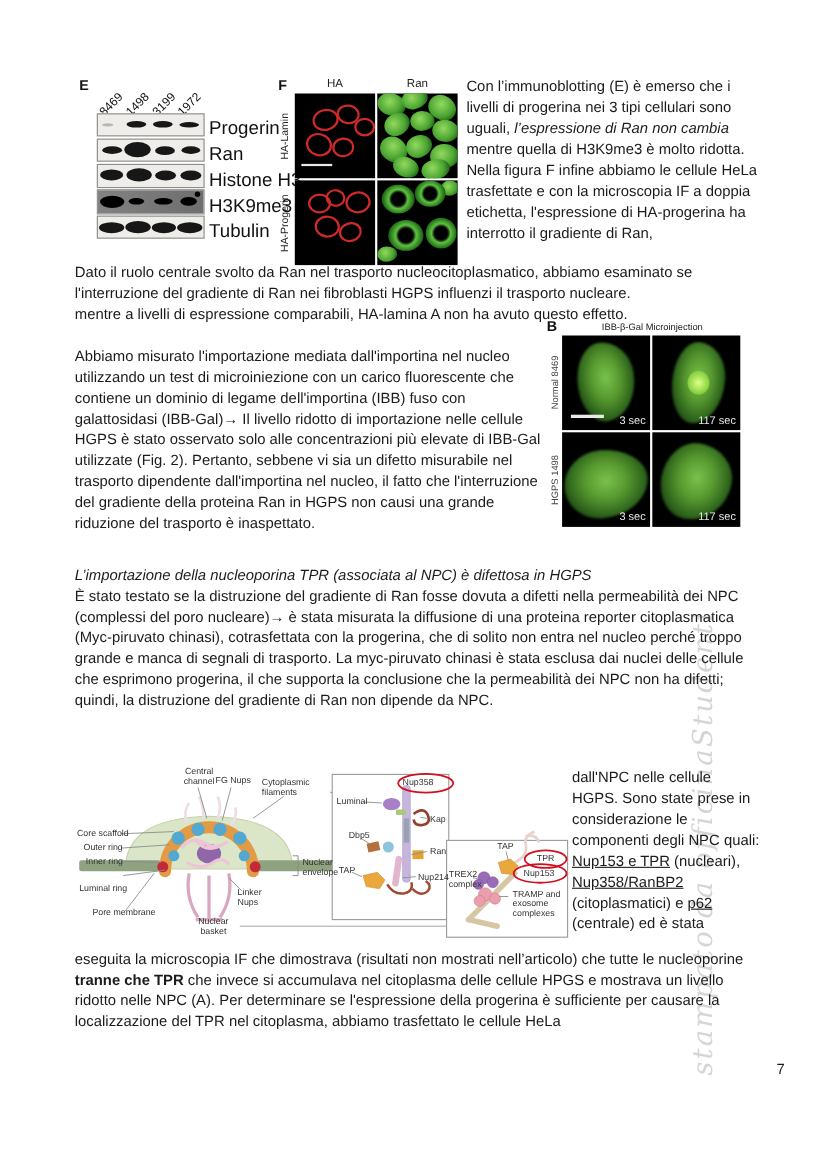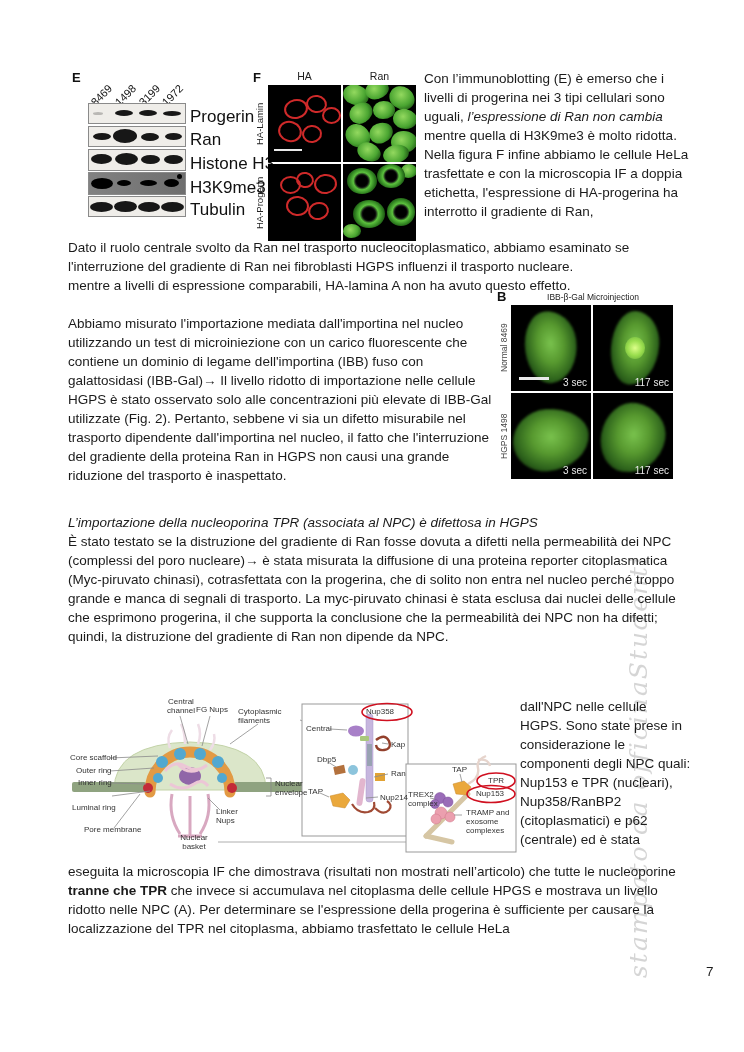--- a/index.html
+++ b/index.html
@@ -1,21 +1,21 @@
 <!DOCTYPE html>
 <html><head>
 <meta charset="utf-8">
 <style>
   html,body{margin:0;padding:0;background:#ffffff;}
   .page{position:relative;width:744px;height:1052px;background:#fff;
         font-family:"Liberation Sans",sans-serif;color:#1b1b1b;overflow:hidden;}
   .t{position:absolute;font-size:13.5px;line-height:19px;color:#1b1b1b;z-index:2;}
   .it{font-style:italic}
   .bd{font-weight:bold}
-  .ul{}
+  .ul{text-decoration:underline}
   
   .wm{position:absolute;left:624px;top:478px;height:500px;width:40px;z-index:1;
       writing-mode:vertical-rl;transform:rotate(180deg);
       font-family:"DejaVu Serif",serif;font-style:italic;font-size:25px;
       letter-spacing:2px;color:rgba(145,145,145,0.38);white-space:nowrap;}
   
   .figE{position:absolute;left:70px;top:68px;width:184px;height:152px;}
   .figlab{position:absolute;font-size:13px;font-weight:bold;color:#111;}
   .lane{position:absolute;top:28px;font-size:11px;color:#111;
         transform:rotate(-45deg);transform-origin:0 100%;white-space:nowrap;}
@@ -308,21 +308,21 @@
     <span class="dlab" style="left:126px;top:10px;width:40px;">FG Nups</span>
     <span class="dlab" style="left:168px;top:12px;width:62px;">Cytoplasmic filaments</span>
     <span class="dlab" style="left:0;top:58px;">Core scaffold</span>
     <span class="dlab" style="left:6px;top:71px;">Outer ring</span>
     <span class="dlab" style="left:8px;top:83px;">Inner ring</span>
     <span class="dlab" style="left:2px;top:96px;margin-top:12px;">Luminal ring</span>
     <span class="dlab" style="left:14px;top:130px;">Pore membrane</span>
     <span class="dlab" style="left:205px;top:84px;width:46px;">Nuclear envelope</span>
     <span class="dlab" style="left:146px;top:112px;width:34px;">Linker Nups</span>
     <span class="dlab ctr" style="left:102px;top:138px;width:44px;">Nuclear basket</span>
-    <span class="dlab" style="left:236px;top:29px;">Central</span>
+    <span class="dlab" style="left:236px;top:29px;">Luminal</span>
     <span class="dlab" style="left:296px;top:12px;">Nup358</span>
     <span class="dlab" style="left:321px;top:45px;">Kap</span>
     <span class="dlab" style="left:247px;top:60px;">Dbp5</span>
     <span class="dlab" style="left:321px;top:74px;">Ran</span>
     <span class="dlab" style="left:238px;top:92px;">TAP</span>
     <span class="dlab" style="left:310px;top:98px;">Nup214</span>
     <span class="dlab" style="left:382px;top:70px;">TAP</span>
     <span class="dlab" style="left:418px;top:81px;">TPR</span>
     <span class="dlab" style="left:406px;top:94px;">Nup153</span>
     <span class="dlab" style="left:338px;top:95px;width:36px;">TREX2 complex</span>

